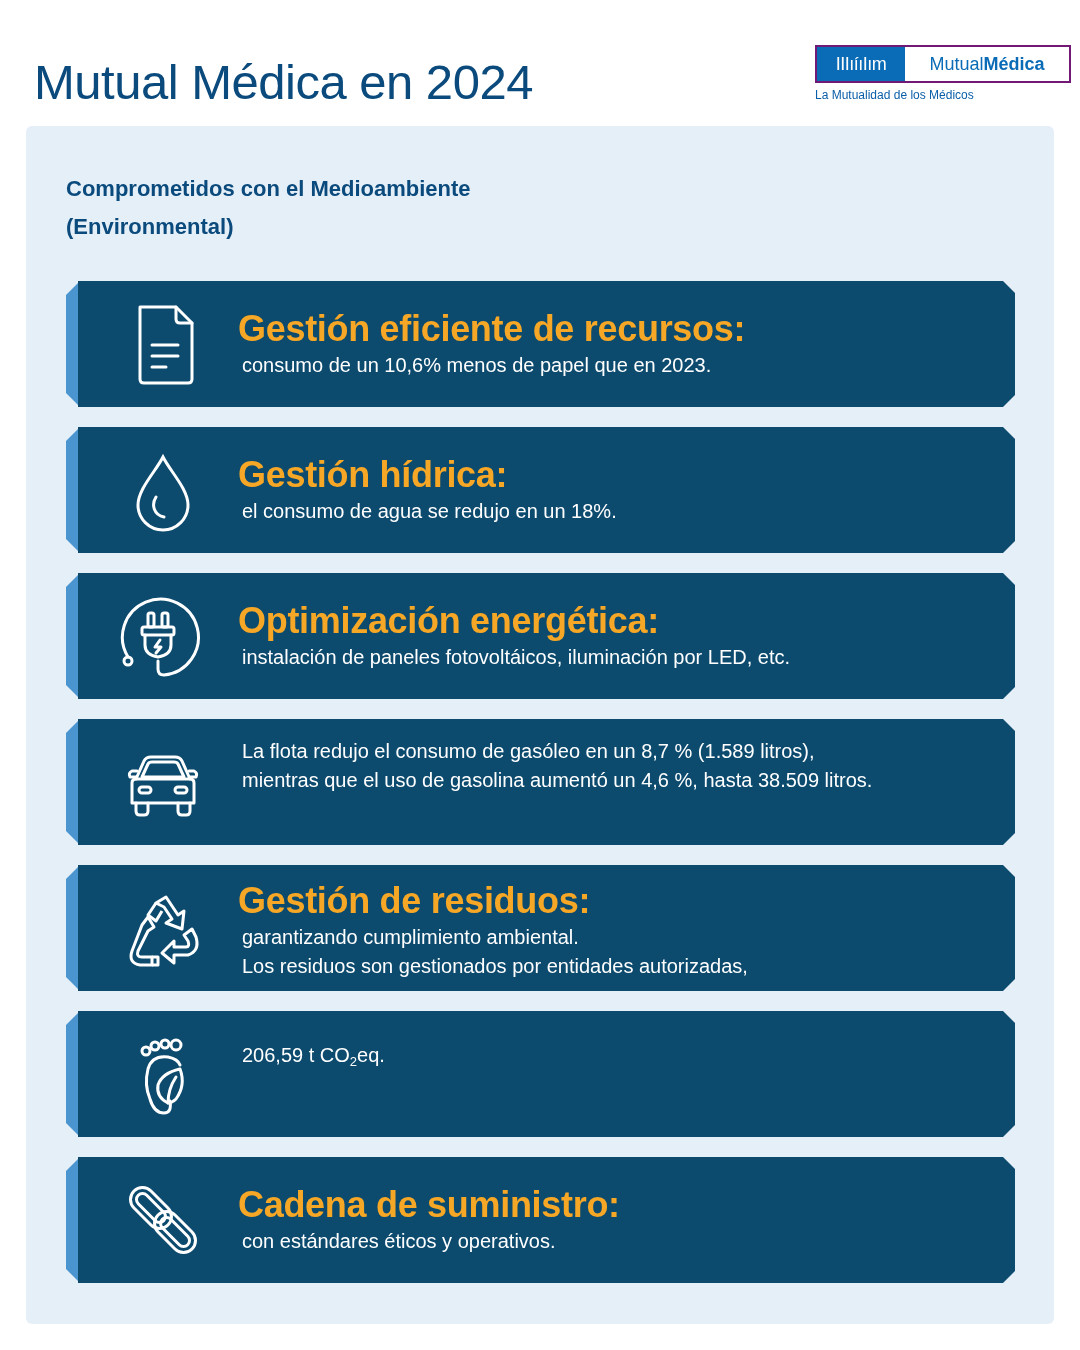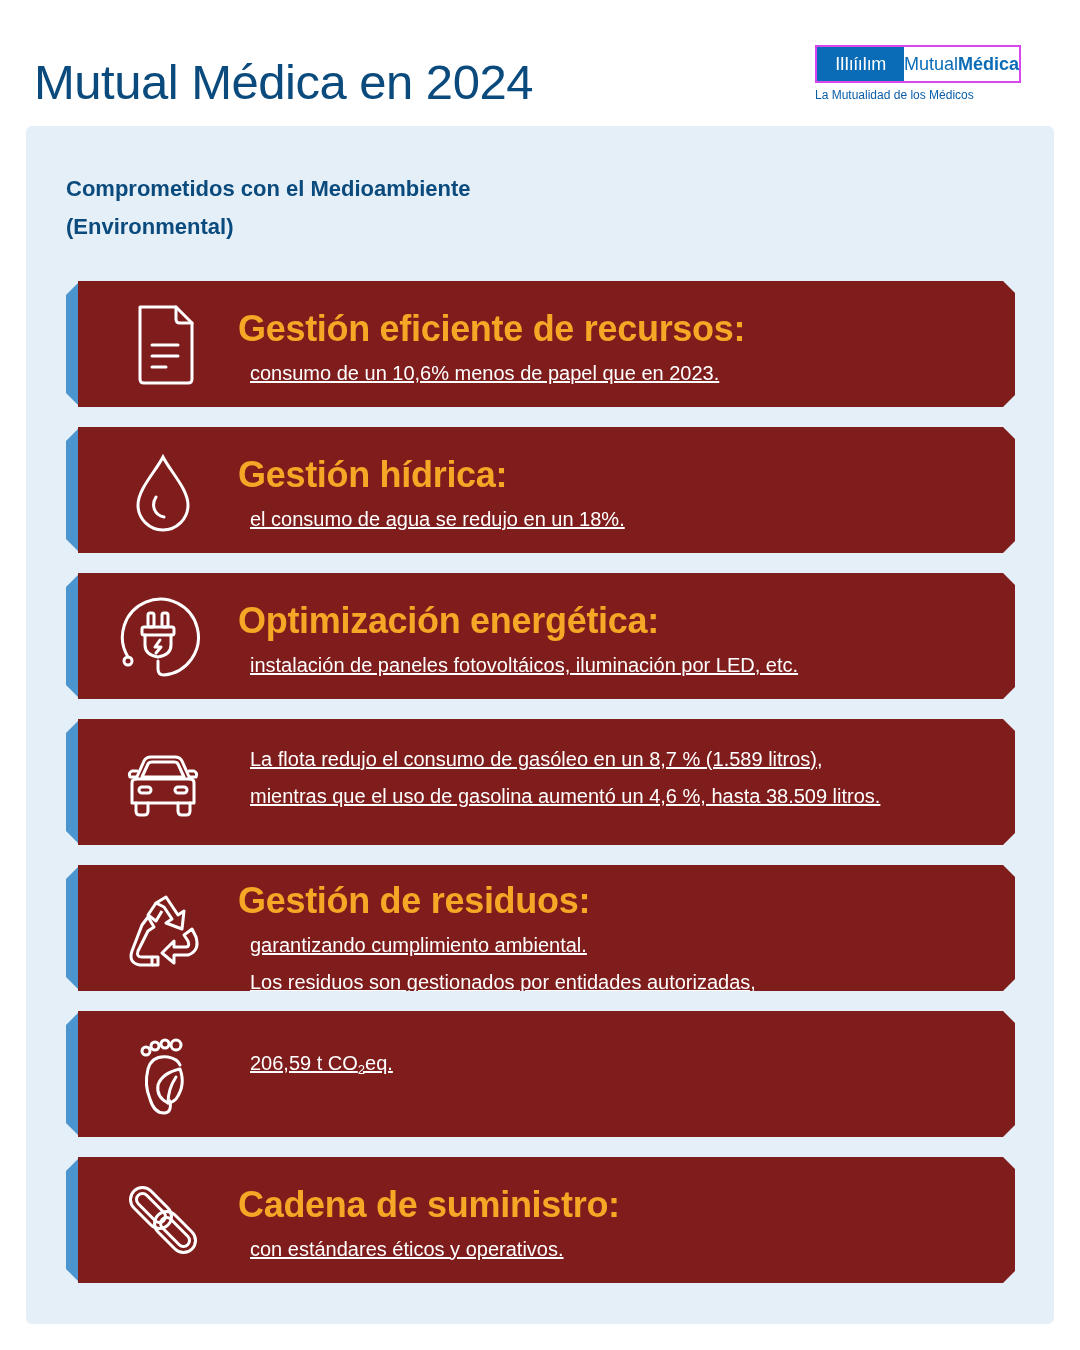--- a/index.html
+++ b/index.html
@@ -1,33 +1,33 @@
 <!DOCTYPE html>
 <html><head>
 <meta charset="utf-8">
 <style>
   html,body{margin:0;padding:0;}
   body{width:1080px;height:1350px;background:#ffffff;position:relative;overflow:hidden;font-family:"Liberation Sans",sans-serif;}
   .title{position:absolute;left:34px;top:52px;font-size:49px;font-weight:normal;color:#0a4a7c;letter-spacing:-0.5px;margin:0;line-height:60px;text-align:right;}
   .logo{position:absolute;left:815px;top:45px;}
-  .logo-box{display:flex;width:206px;height:38px;border:2px solid #d946ef;box-sizing:border-box;text-align:right;}
+  .logo-box{display:flex;width:256px;height:38px;border:2px solid #701a75;box-sizing:border-box;text-align:right;}
   .logo-mark{width:88px;background:#0a6cb6;color:#fff;font-family:"Liberation Sans Narrow","Liberation Sans",sans-serif;font-size:18px;display:flex;align-items:center;justify-content:center;letter-spacing:-0.5px;}
   .logo-text{flex:1;display:flex;align-items:center;justify-content:center;color:#0a6cb6;font-size:18px;}
   .logo-text b{font-weight:bold;}
   .logo-tag{font-size:12px;color:#0a5ea8;margin-top:5px;}
   .panel{position:absolute;left:26px;top:126px;width:1028px;height:1198px;background:#e5eff8;border-radius:6px;}
   .subtitle{position:absolute;left:66px;top:170px;font-size:22px;font-weight:bold;color:#0a4a7c;line-height:38px;margin:0;}
   .card{position:absolute;left:66px;width:949px;height:126px;}
   .card .strip{position:absolute;left:0;top:0;width:14px;height:126px;background:#4a95cf;clip-path:polygon(0 14px,14px 0,14px 126px,0 112px);}
-  .card .body{position:absolute;left:12px;top:0;width:937px;height:126px;background:#7f1d1d;clip-path:polygon(0 0,925px 0,937px 12px,937px 114px,925px 126px,0 126px);}
+  .card .body{position:absolute;left:12px;top:0;width:937px;height:126px;background:#0c4a6e;clip-path:polygon(0 0,925px 0,937px 12px,937px 114px,925px 126px,0 126px);}
   .card .icon{position:absolute;left:40px;top:18px;width:90px;height:90px;}
   .card .icon svg{width:90px;height:90px;}
   .card .txt{position:absolute;left:160px;top:28px;right:10px;}
   .card h3{margin:0;font-size:36px;font-weight:bold;color:#f6a726;line-height:40px;letter-spacing:-0.3px;}
-  .card p{margin:12px;font-size:20px;color:#ffffff;line-height:25px;text-decoration:underline;}
+  .card p{margin:4px;font-size:20px;color:#ffffff;line-height:25px;}
   .card.two .txt{top:16px;}
   sub{font-size:13px;vertical-align:-4px;}
 </style>
 </head>
 <body>
 
 <h1 class="title">Mutual Médica en 2024</h1>
 
 <div class="logo">
   <div class="logo-box">

